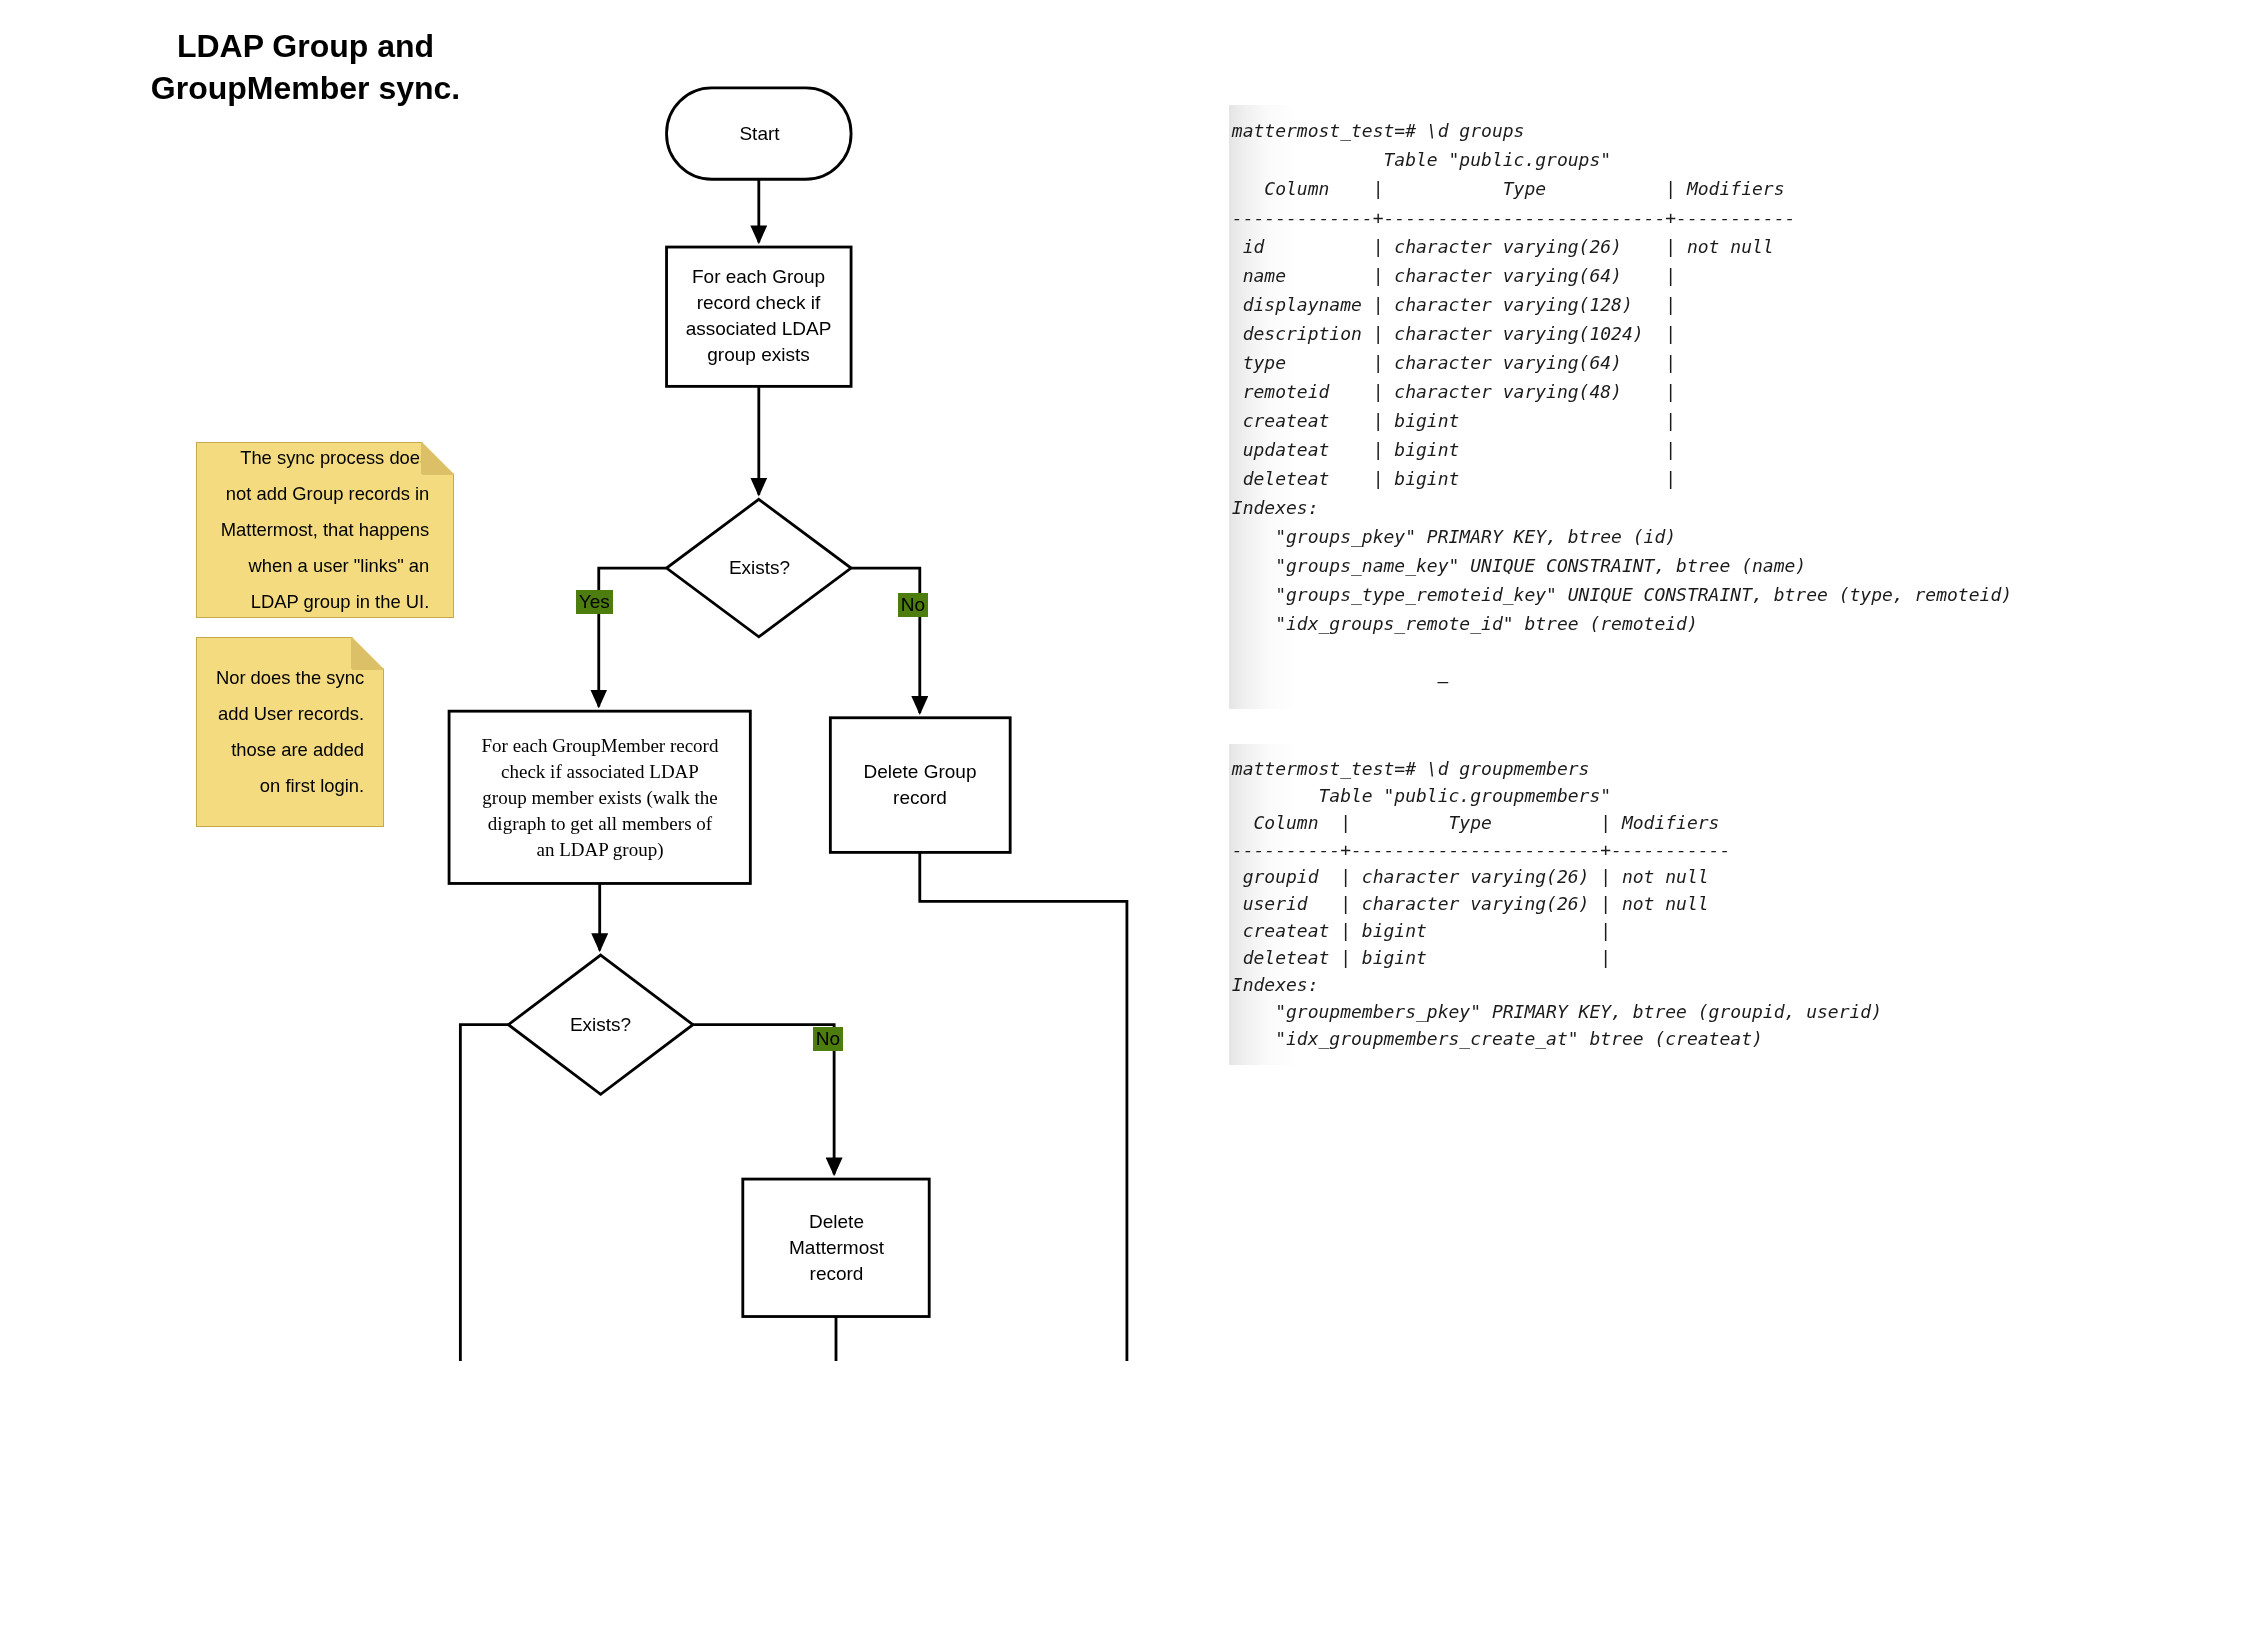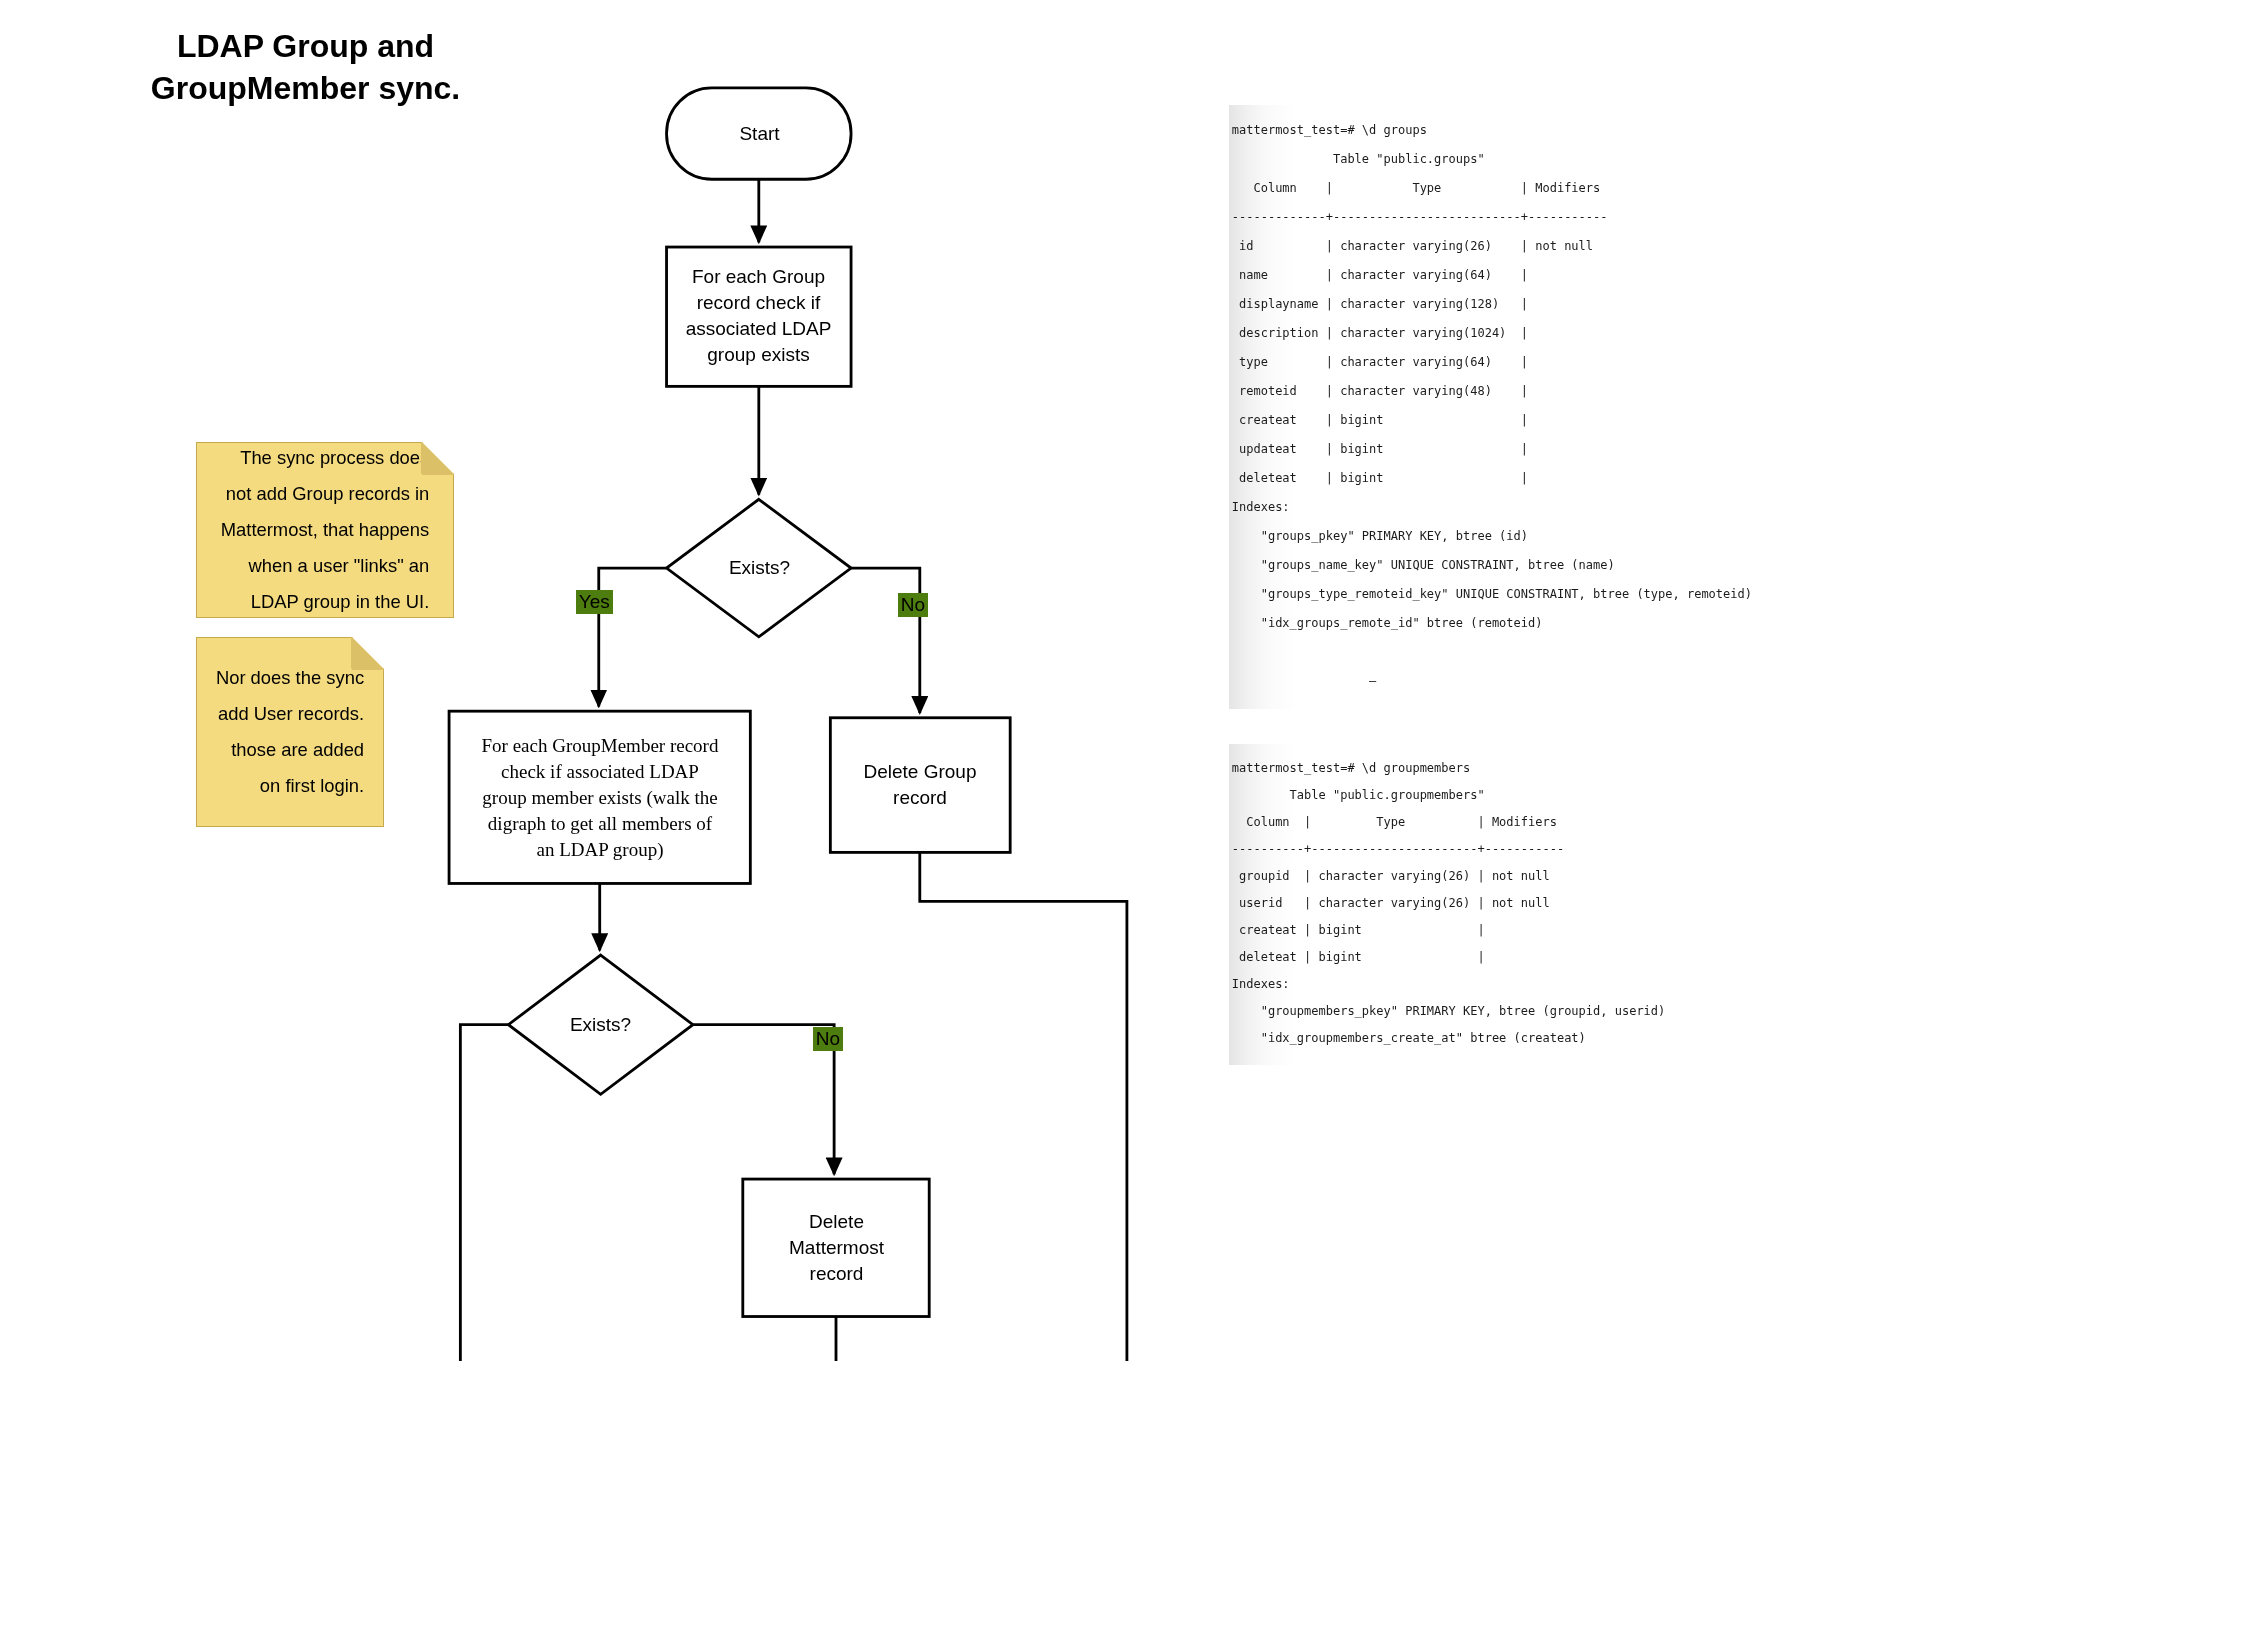--- a/index.html
+++ b/index.html
@@ -35,23 +35,24 @@
   }
   .note .fold {
     position:absolute; top:-1.9px; right:-1.9px; width:34px; height:34px;
     background:#DBC068;
     clip-path:polygon(0 0, 100% 100%, 1.9px 100%, 0 calc(100% - 1.9px));
   }
 
   .term {
     position:absolute; margin:0;
     font-family:"DejaVu Sans Mono", monospace;
-    font-size:12px; color:#1b1b1b; white-space:pre;
+    font-size:18px; color:#1b1b1b; white-space:pre;
     background:linear-gradient(90deg,#e4e4e4 0px,#efefef 15px,#fafafa 38px,#ffffff 68px);
     padding:11.3px 22.6px 13px 2.8px;
+    font-style:italic;
   }
   #terminal-groups { left:1229px; top:105px; line-height:29px; }
   #terminal-groupmembers { left:1229px; top:744px; line-height:27px; }
 </style>
 </head>
 <body>
 
 <div id="canvas">
 
   <svg class="flow" width="2267" height="1637" viewBox="0 0 2408 1738">

